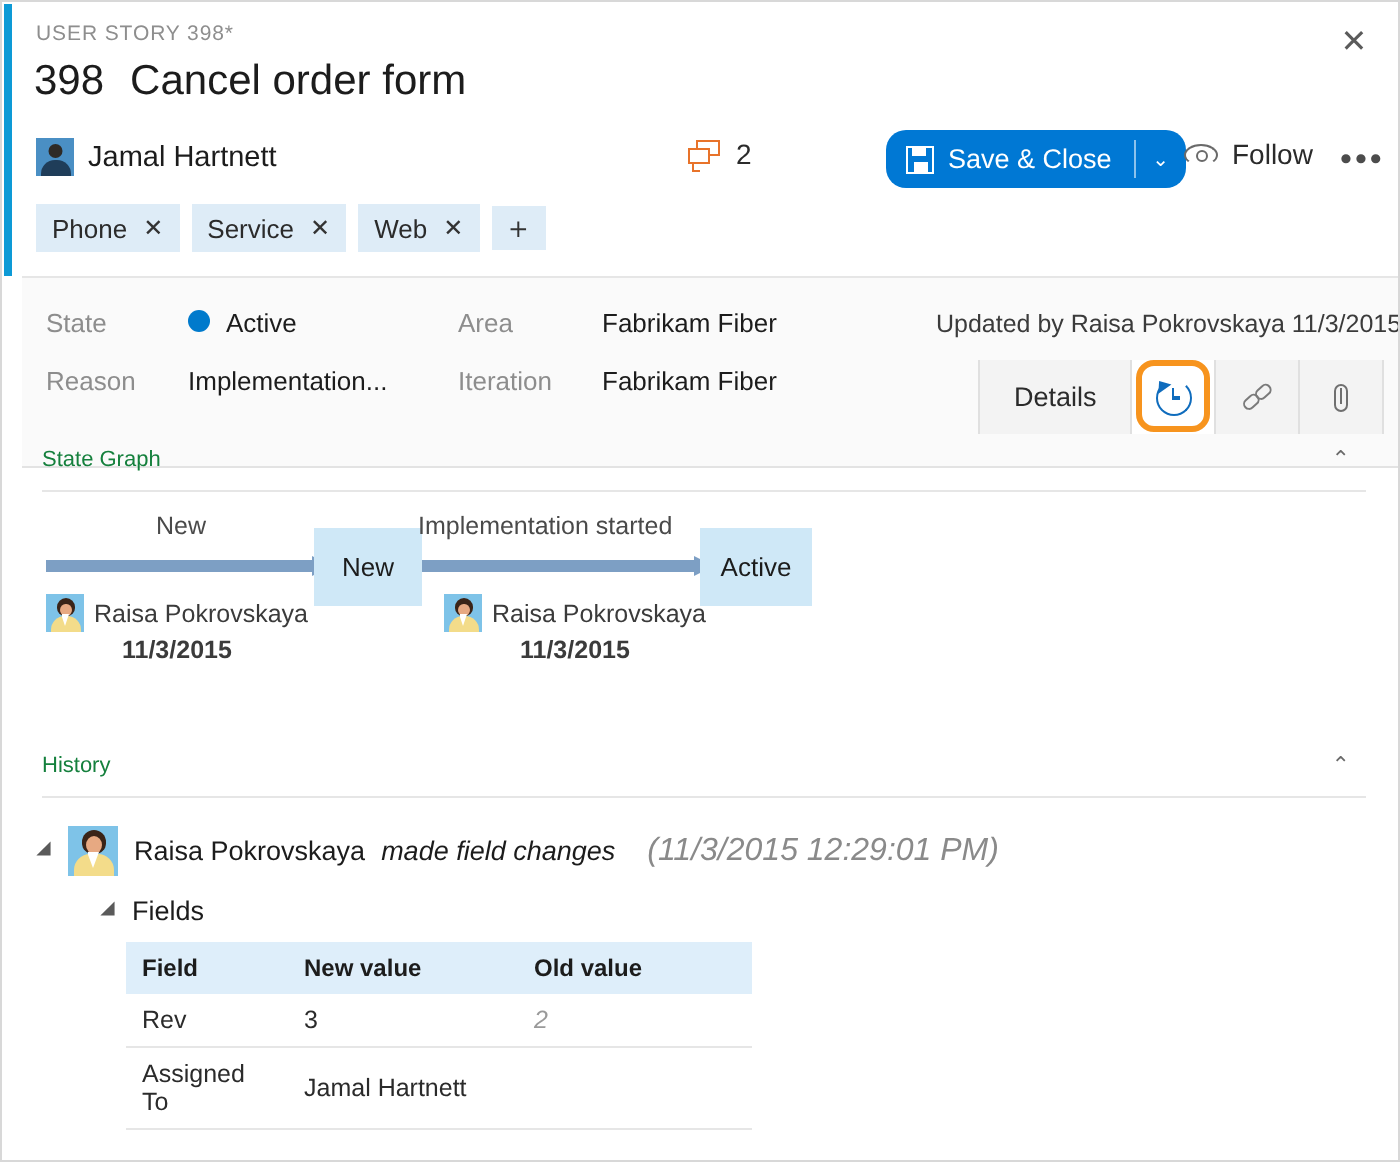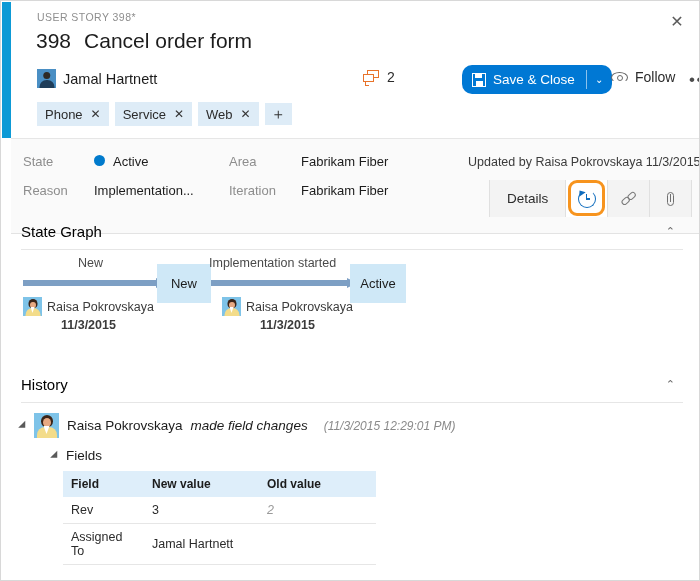--- a/index.html
+++ b/index.html
@@ -20,21 +20,21 @@
   .accent-bar {
     position: absolute;
     left: 1px; top: 1px;
     width: 9px; height: 136px;
     background: #0d9ad6;
   }
 
   
   .header {
     position: absolute;
-    left: 24px; top: 0; right: 0;
+    left: 5px; top: 0; right: 0;
     height: 137px;
     background: #ffffff;
     text-align: right;
   }
   .eyebrow {
     position: absolute;
     left: 12px; top: 10px;
     font-size: 10.5px;
     letter-spacing: .45px;
     color: #8e8e8e;
@@ -344,21 +344,21 @@
   }
 
   
   .section-head {
     position: absolute;
     left: 20px; right: 16px;
     display: flex; align-items: center; justify-content: space-between;
     padding-bottom: 9px;
     border-bottom: 1px solid #e6e6e6;
   }
-  .section-title { font-size: 15px; color: #000000; }
+  .section-title { font-size: 11px; color: #15803d; }
   .chev-up {
     font-size: 11px; color: #6a6a6a;
     padding: 0 8px;
     cursor: pointer;
   }
 
   
   .graph { position: absolute; left: 20px; top: 255px; }
   .gnode {
     position: absolute;
@@ -436,21 +436,21 @@
     background: #f3dc8a;
   }
   .avatar-lg .collar {
     position: absolute; left: 50%; transform: translateX(-50%);
     bottom: 4px; width: 6px; height: 8px;
     background: #ffffff;
     clip-path: polygon(50% 100%, 0 0, 100% 0);
   }
   .hist-name { font-size: 13.5px; color: #1c1c1c; }
   .hist-action { font-size: 13.5px; color: #1c1c1c; font-style: italic; }
-  .hist-time { font-size: 12px; color: #8a8a8a; font-style: italic; margin-left: 8px; }
+  .hist-time { font-size: 16px; color: #8a8a8a; font-style: italic; margin-left: 8px; }
 
   .fields-toggle {
     position: absolute;
     left: 52px; top: 447px;
     display: flex; align-items: center; gap: 8px;
   }
   .fields-toggle .lbl { font-size: 13.5px; color: #1c1c1c; }
 
   
   .chg-table {

